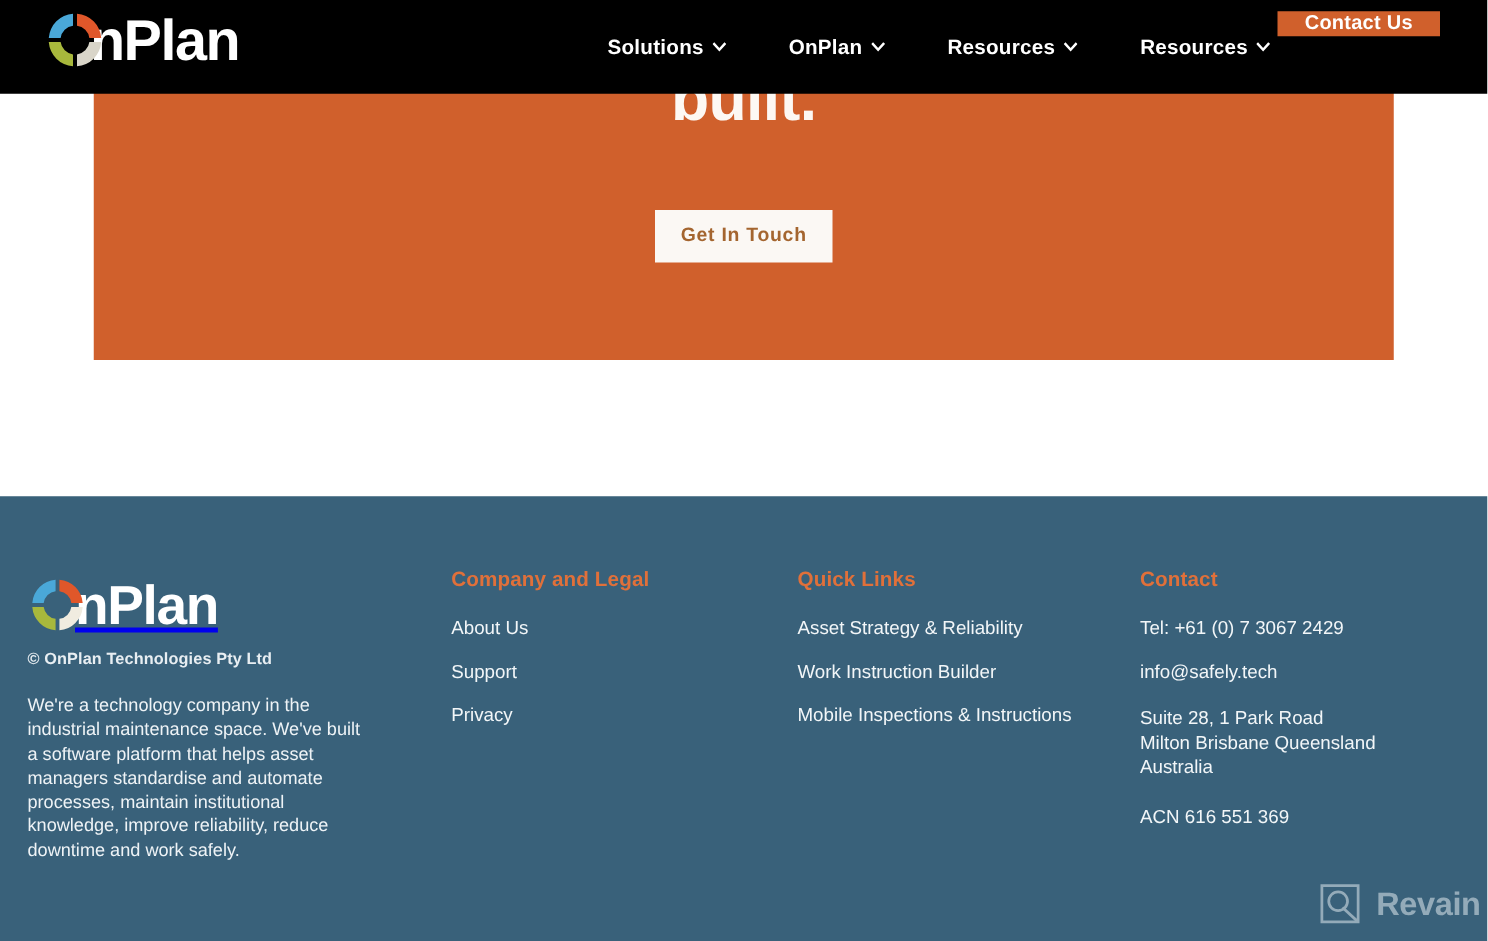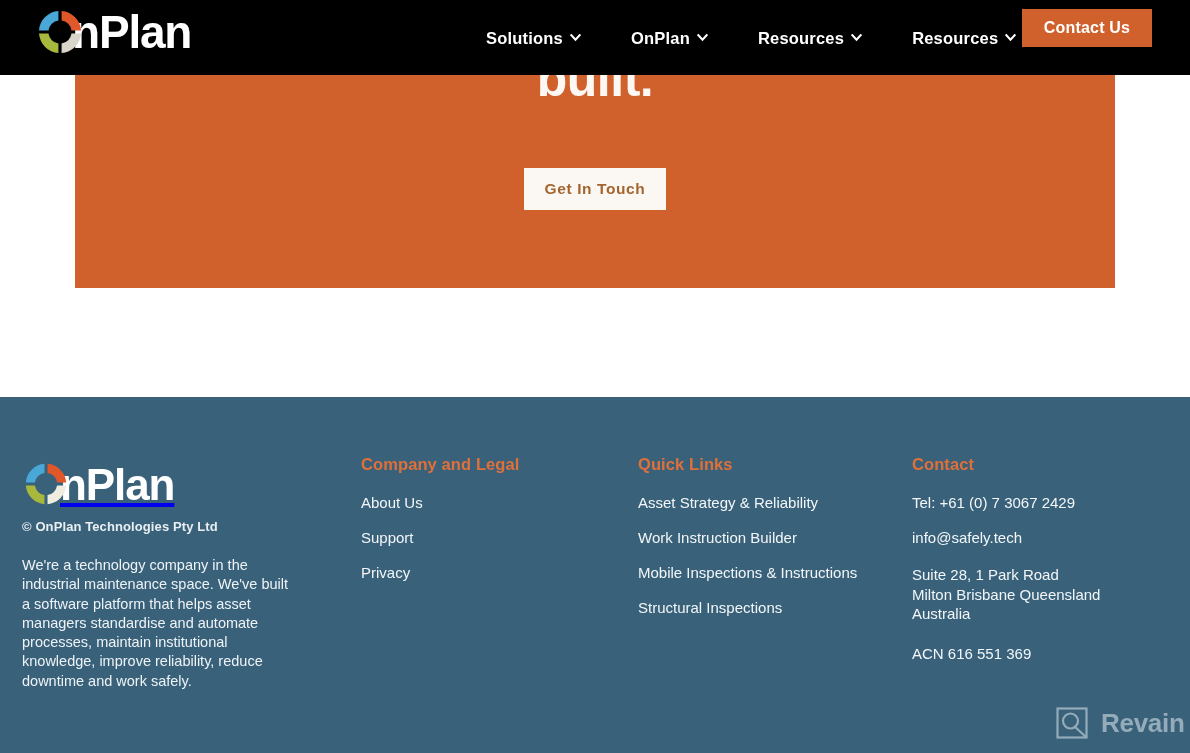--- a/index.html
+++ b/index.html
@@ -87,21 +87,21 @@
     position: relative;
     top: -1px;
   }
   .chev svg { display: block; }
 
   .contact-btn {
     position: absolute;
     left: 1022px;
     top: 9px;
     width: 130px;
-    height: 38px;
+    height: 20px;
     background: #d0602c;
     color: #ffffff;
     font-size: 16px;
     font-weight: bold;
     letter-spacing: 0.2px;
     display: flex;
     align-items: center;
     justify-content: center;
     border: none;
     cursor: pointer;
@@ -356,21 +356,20 @@
     <a class="f-link" href="#">About Us</a>
     <a class="f-link" href="#">Support</a>
     <a class="f-link" href="#">Privacy</a>
   </div>
 
   <div class="f-col f-col-quick">
     <div class="f-col-title">Quick Links</div>
     <a class="f-link" href="#">Asset Strategy &amp; Reliability</a>
     <a class="f-link" href="#">Work Instruction Builder</a>
     <a class="f-link" href="#">Mobile Inspections &amp; Instructions</a>
-    <a class="f-link" href="#">Structural Inspections</a>
   </div>
 
   <div class="f-col f-col-contact">
     <div class="f-col-title">Contact</div>
     <a class="f-link" href="#">Tel: +61 (0) 7 3067 2429</a>
     <a class="f-link" href="#">info@safely.tech</a>
     <span class="f-text">Suite 28, 1 Park Road
 Milton Brisbane Queensland
 Australia</span>
     <span class="f-text">ACN 616 551 369</span>

